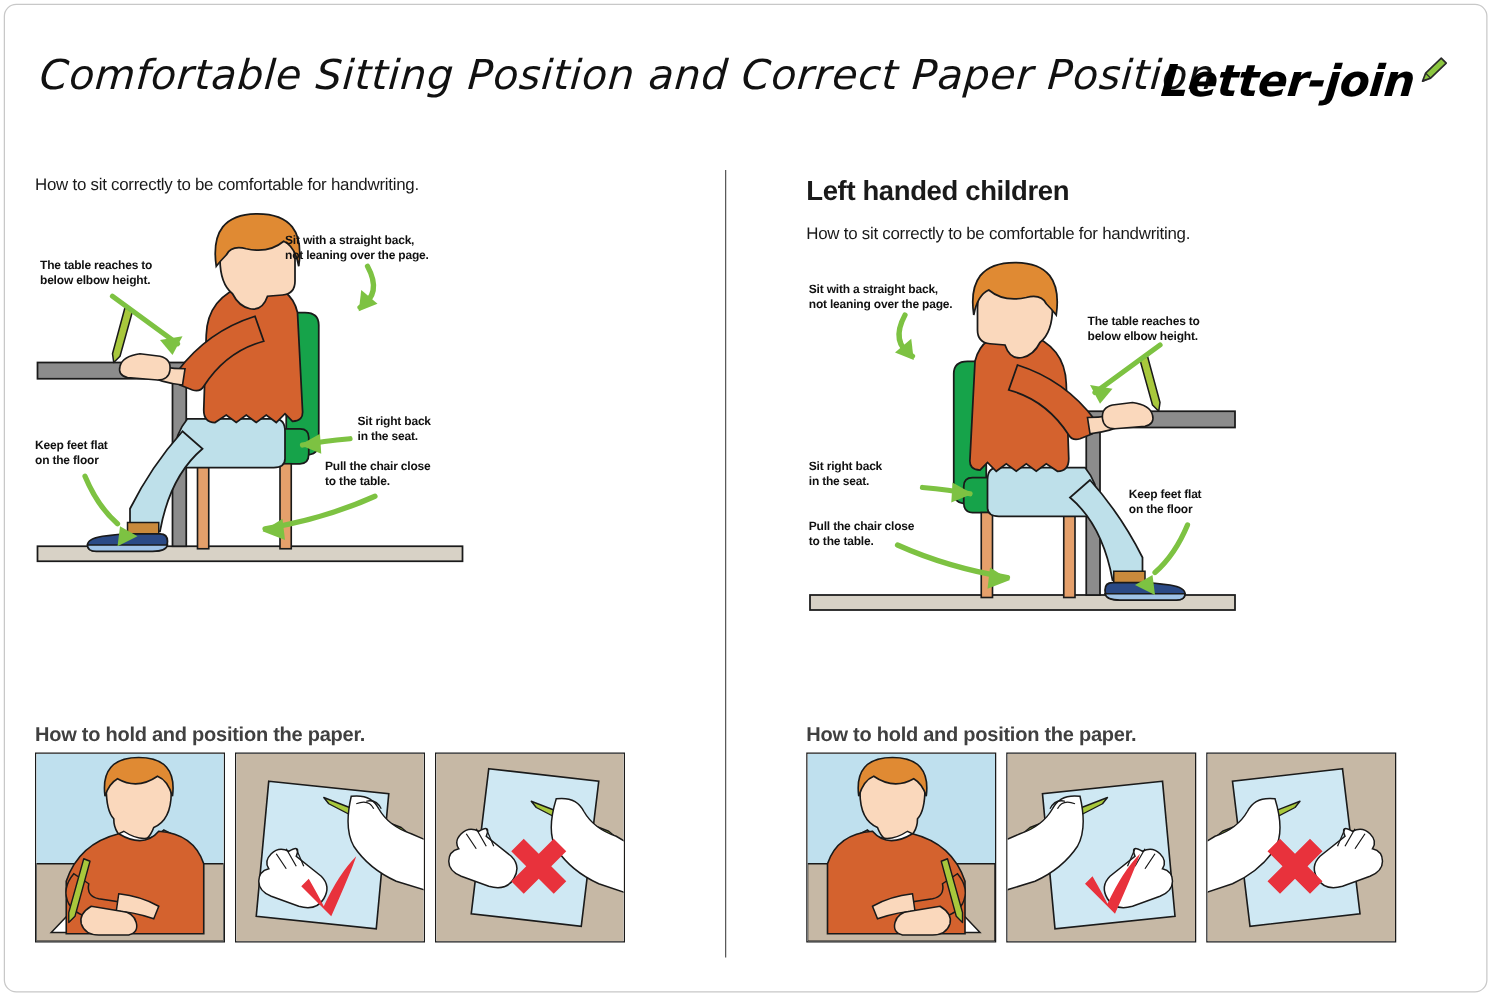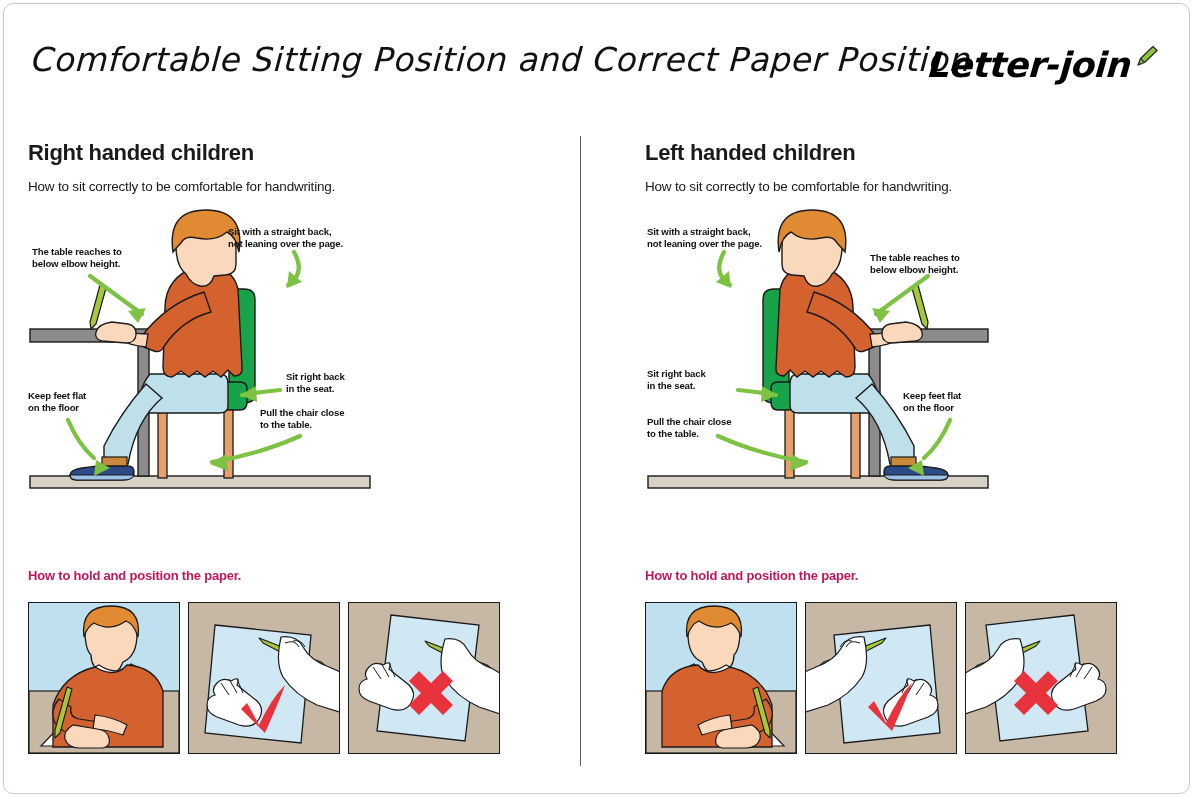--- a/index.html
+++ b/index.html
@@ -59,22 +59,22 @@
 
   .callout {
     position:absolute;
     font-size:9.6px; font-weight:700; color:#111;
     line-height:1.27; white-space:pre-line;
     letter-spacing:-0.15px;
   }
 
   
   .paper-head {
-    position:absolute; left:0; top:428px;
-    font-size:13px; font-weight:700; color:#be185d;
+    position:absolute; left:0; top:440px;
+    font-size:16px; font-weight:700; color:#404040;
     letter-spacing:-0.2px;
   }
   .panels { position:absolute; left:0; top:462px; display:flex; gap:8px; }
   .panel {
     width:152px; height:152px;
     border:1.6px solid #1a1a1a;
     position:relative; overflow:hidden;
   }
   .panel svg { display:block; }
 </style>
@@ -93,21 +93,20 @@
         <path d="M7.5 14.5 L11.5 18.5" stroke="#2a2a2a" stroke-width="1.1"></path>
         <path d="M5 21 L8.2 19.6" stroke="#2a2a2a" stroke-width="1.1"></path>
       </svg>
     </span>
   </div>
 </div>
 
 <div class="divider"></div>
 
 <div class="col col-left">
-  <div class="col-head">Right handed children</div>
   <div class="col-sub">How to sit correctly to be comfortable for handwriting.</div>
 
   <div class="scene">
     <svg width="560" height="330" viewBox="0 0 560 330">
 
       <rect x="2" y="272" width="340" height="12" fill="#D8D2C6" stroke="#1a1a1a" stroke-width="1.4"></rect>
 
       <rect x="2" y="125" width="160" height="13" fill="#8C8C8C" stroke="#1a1a1a" stroke-width="1.4"></rect>
       <rect x="110" y="138" width="11" height="134" fill="#8C8C8C" stroke="#1a1a1a" stroke-width="1.4"></rect>
 

